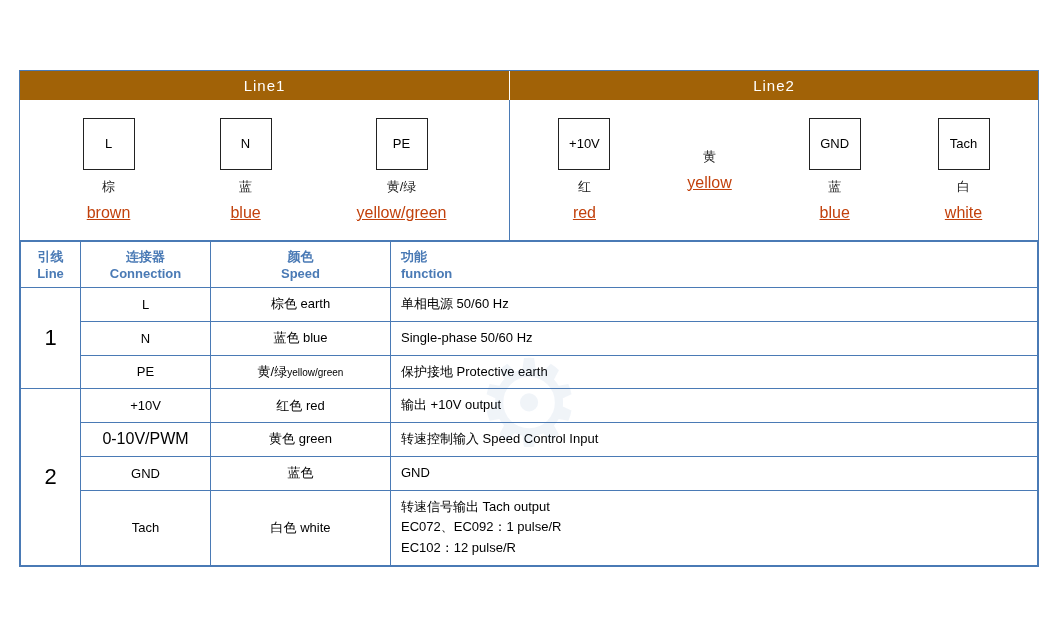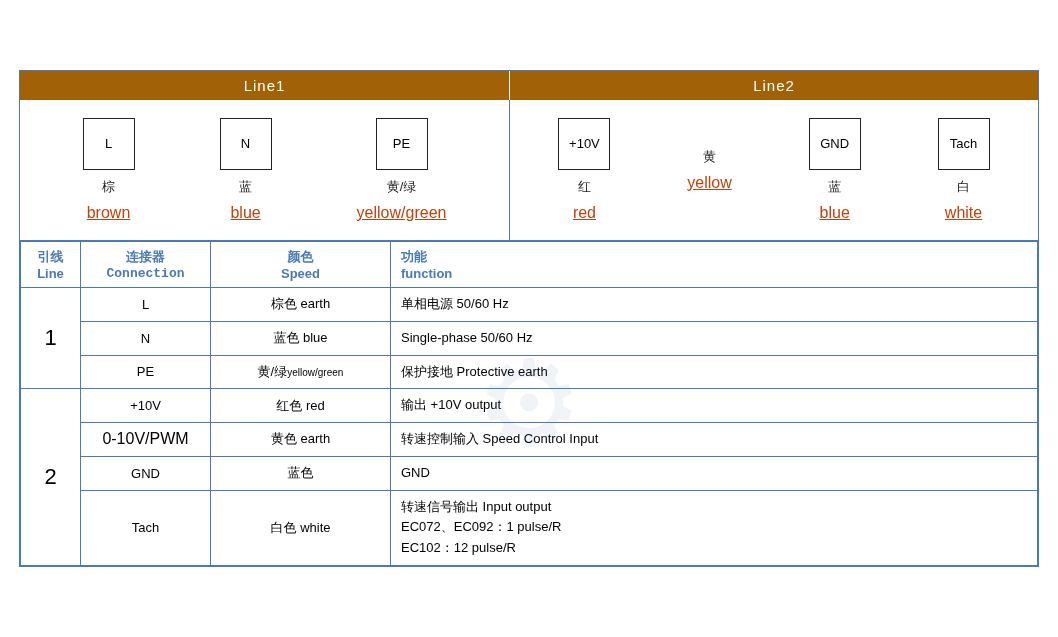--- a/index.html
+++ b/index.html
@@ -98,21 +98,21 @@
     }
     
     .table-header-row td {
       background: #fff;
       color: #4a7ab5;
       font-weight: bold;
       font-size: 13px;
       border-top: 1.5px solid #4a7ab5;
     }
     .col-line { width: 60px; text-align: center; }
-    .col-conn { width: 130px; text-align: center; font-family: Liberation Mono, monospace; }
+    .col-conn { width: 130px; text-align: center; }
     .col-color { width: 180px; text-align: right; }
     .col-func { width: auto; }
 
     .table-area td.line-cell {
       text-align: center;
       font-size: 22px;
       vertical-align: middle;
     }
     .table-area td.conn-cell {
       text-align: center;
@@ -268,33 +268,33 @@
       </tr>
 
       <tr>
         <td class="line-cell" rowspan="4">2</td>
         <td class="conn-cell">+10V</td>
         <td class="color-cell">红色 red</td>
         <td class="func-cell">输出 +10V output</td>
       </tr>
       <tr>
         <td class="conn-cell" style="font-size:16px;">0-10V/PWM</td>
-        <td class="color-cell">黄色 earth</td>
+        <td class="color-cell">黄色 green</td>
         <td class="func-cell">转速控制输入 Speed Control Input</td>
       </tr>
       <tr>
         <td class="conn-cell">GND</td>
         <td class="color-cell">蓝色</td>
         <td class="func-cell">GND</td>
       </tr>
       <tr>
         <td class="conn-cell">Tach</td>
         <td class="color-cell">白色 white</td>
         <td class="func-cell">
-          <div>转速信号输出 Input output</div>
+          <div>转速信号输出 Tach output</div>
           <div>EC072、EC092：1 pulse/R</div>
           <div>EC102：12 pulse/R</div>
         </td>
       </tr>
     </tbody>
       </table>
   </div>
 </div>
 
 </body></html>

